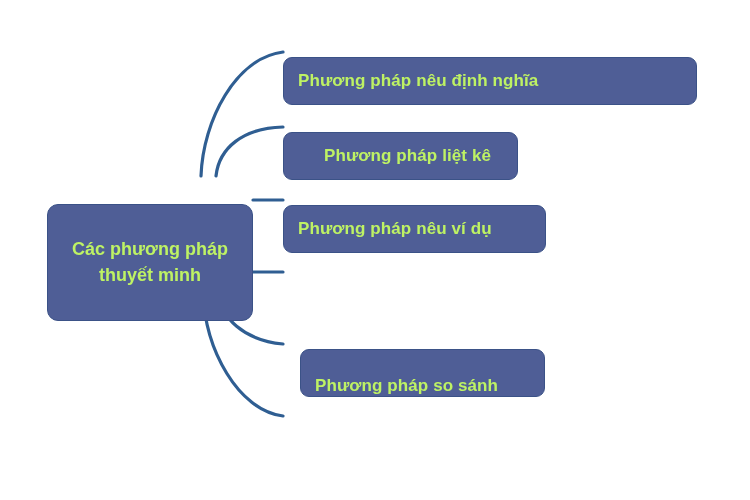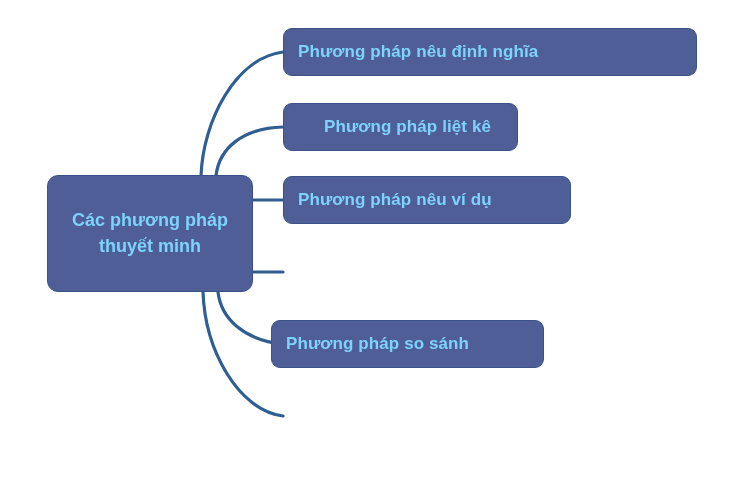--- a/index.html
+++ b/index.html
@@ -21,25 +21,26 @@
     top: 0;
     width: 750px;
     height: 500px;
   }
   .node {
     position: absolute;
     box-sizing: border-box;
     background: #4F5E96;
     border: 1.5px solid #3B5287;
     border-radius: 9px;
-    color: #7dd3fc;
+    color: #bef264;
     font-weight: bold;
     display: flex;
     align-items: center;
     z-index: 3;
+    margin-top: 29px;
   }
   .branch-node {
     padding-left: 14px;
     font-size: 17px;
     letter-spacing: 0.1px;
     height: 48px;
   }
   #root-node {
     left: 47px;
     top: 175px;
@@ -74,23 +75,23 @@
   </div>
 
   <div class="node branch-node" style="left:283px; top:28px; width:414px;">
     <span>Phương pháp nêu định nghĩa</span>
   </div>
 
   <div class="node branch-node" style="left:283px; top:103px; width:235px;padding-left:40px;">
     <span>Phương pháp liệt kê</span>
   </div>
 
-  <div class="node branch-node" style="left:283px; top:176px; width:288px;">
+  <div class="node branch-node" style="left:283px; top:176px; width:263px;">
     <span>Phương pháp nêu ví dụ</span>
   </div>
 
 
-  <div class="node branch-node" style="left:271px; top:320px; width:273px;">
+  <div class="node branch-node" style="left:300px; top:320px; width:245px;align-items:flex-end;">
     <span>Phương pháp so sánh</span>
   </div>
 
 
 </div>
 
 </body></html>

